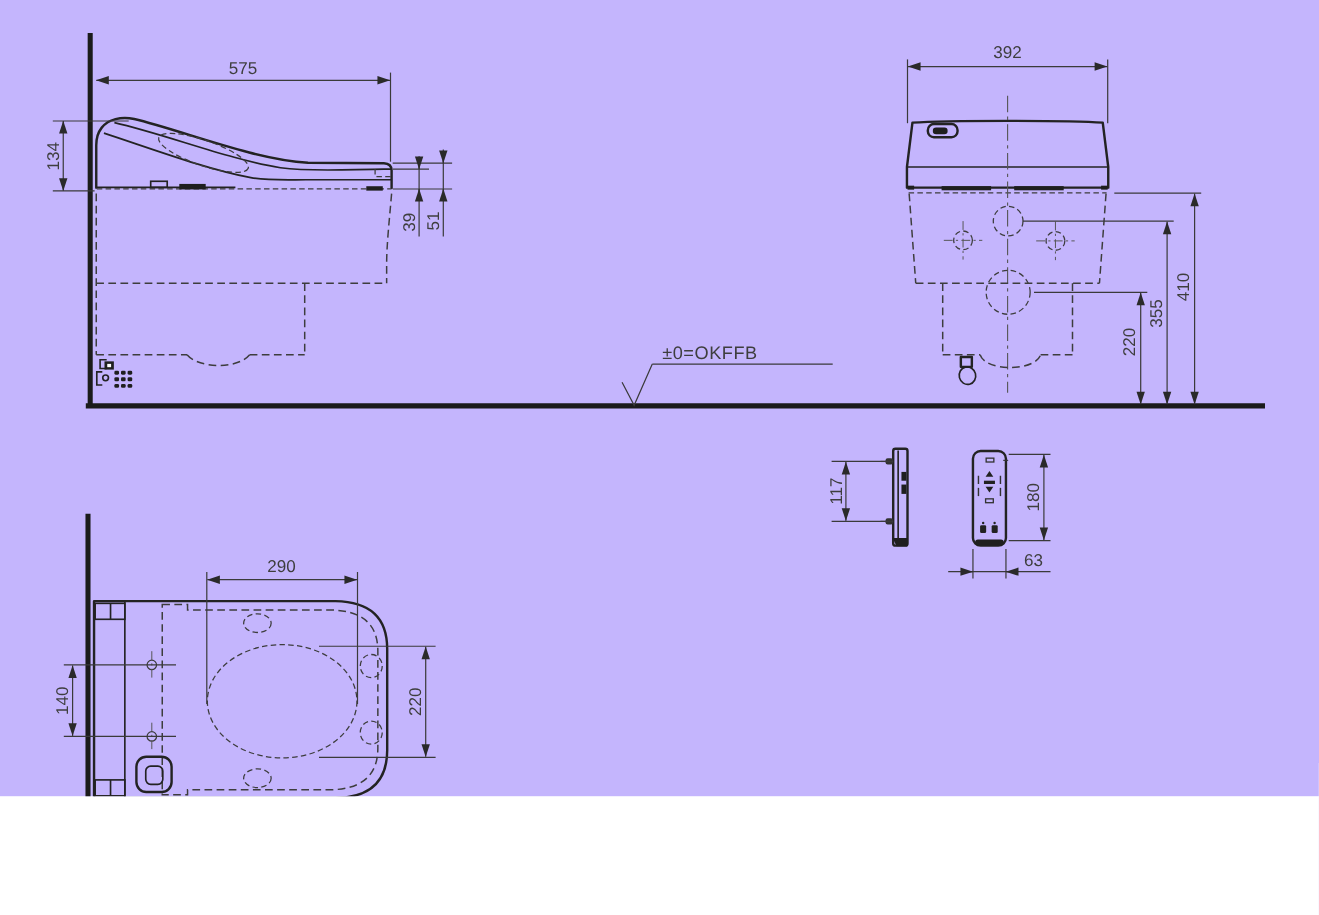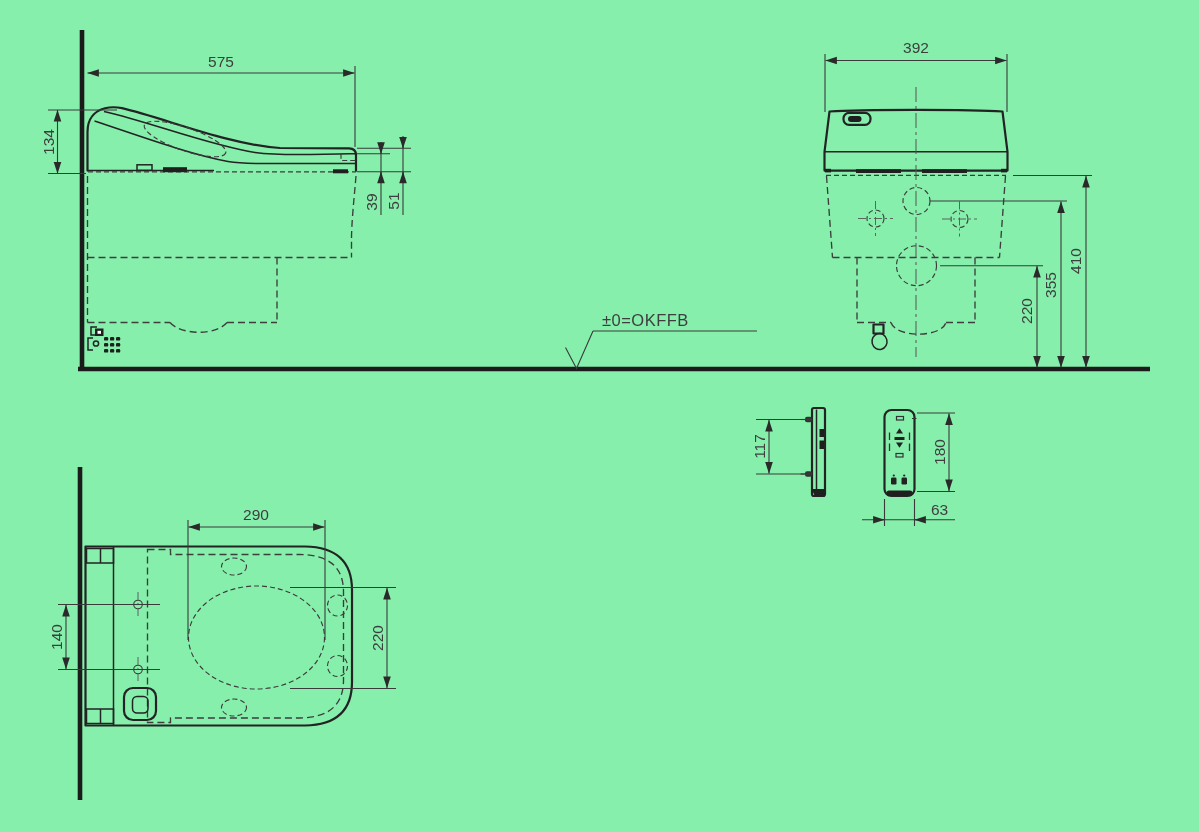--- a/index.html
+++ b/index.html
@@ -1,16 +1,16 @@
 <!DOCTYPE html>
 <html><head>
 <meta charset="utf-8">
 <style>
   html,body{margin:0;padding:0;background:#ffffff;}
-  .stage{position:relative;width:1199px;height:832px;background:#86efac;overflow:hidden;}
+  .stage{position:relative;width:1199px;height:724px;background:#c4b5fd;overflow:hidden;}
   svg{display:block;}
   .s-main{stroke:#232323;stroke-width:2.2;fill:none;stroke-linejoin:round;stroke-linecap:round;}
   .s-med{stroke:#232323;stroke-width:1.5;fill:none;}
   .s-dash{stroke:#3d3d3d;stroke-width:1.35;fill:none;stroke-dasharray:7 4;}
   .s-dashf{stroke:#3d3d3d;stroke-width:1.15;fill:none;stroke-dasharray:5 3;}
   .s-cl{stroke:#555;stroke-width:1;fill:none;stroke-dasharray:15 4 3 4;}
   .s-clt{stroke:#555;stroke-width:.9;fill:none;stroke-dasharray:8 3 2 3;}
   .s-dim{stroke:#3a3a3a;stroke-width:1.1;fill:none;}
   .s-thick{stroke:#1b1b1b;stroke-width:4.6;fill:none;}
   .fill-dk{fill:#1f1f1f;stroke:none;}

